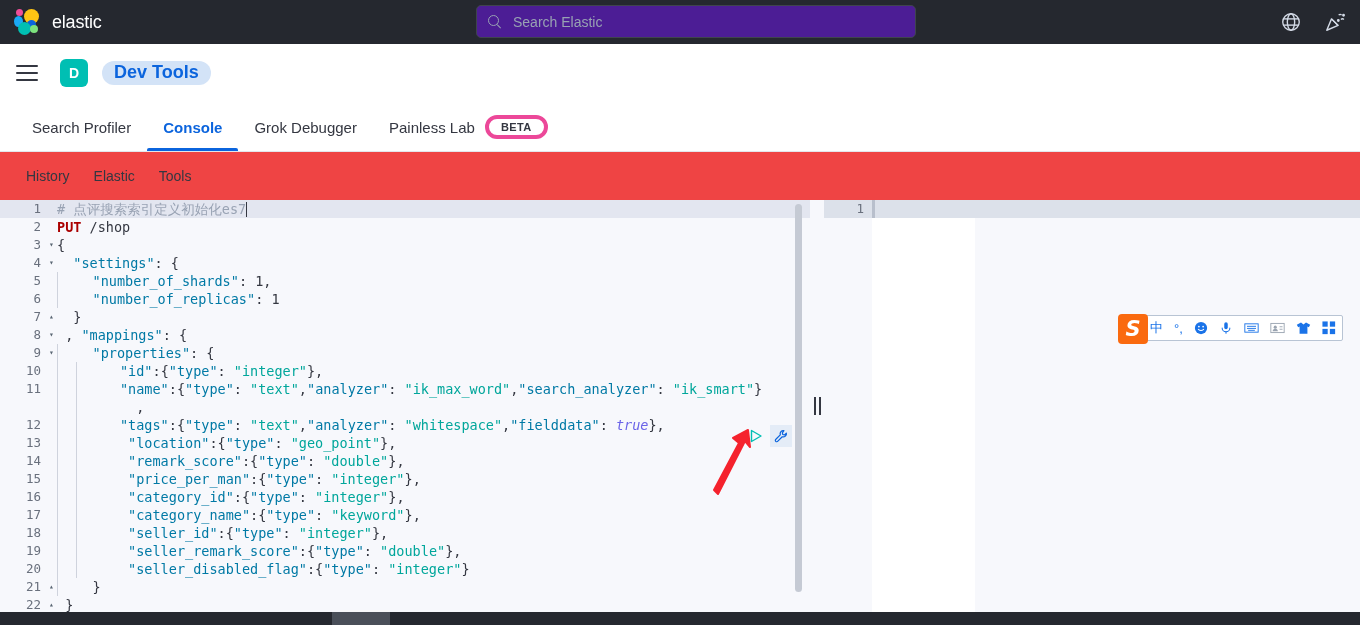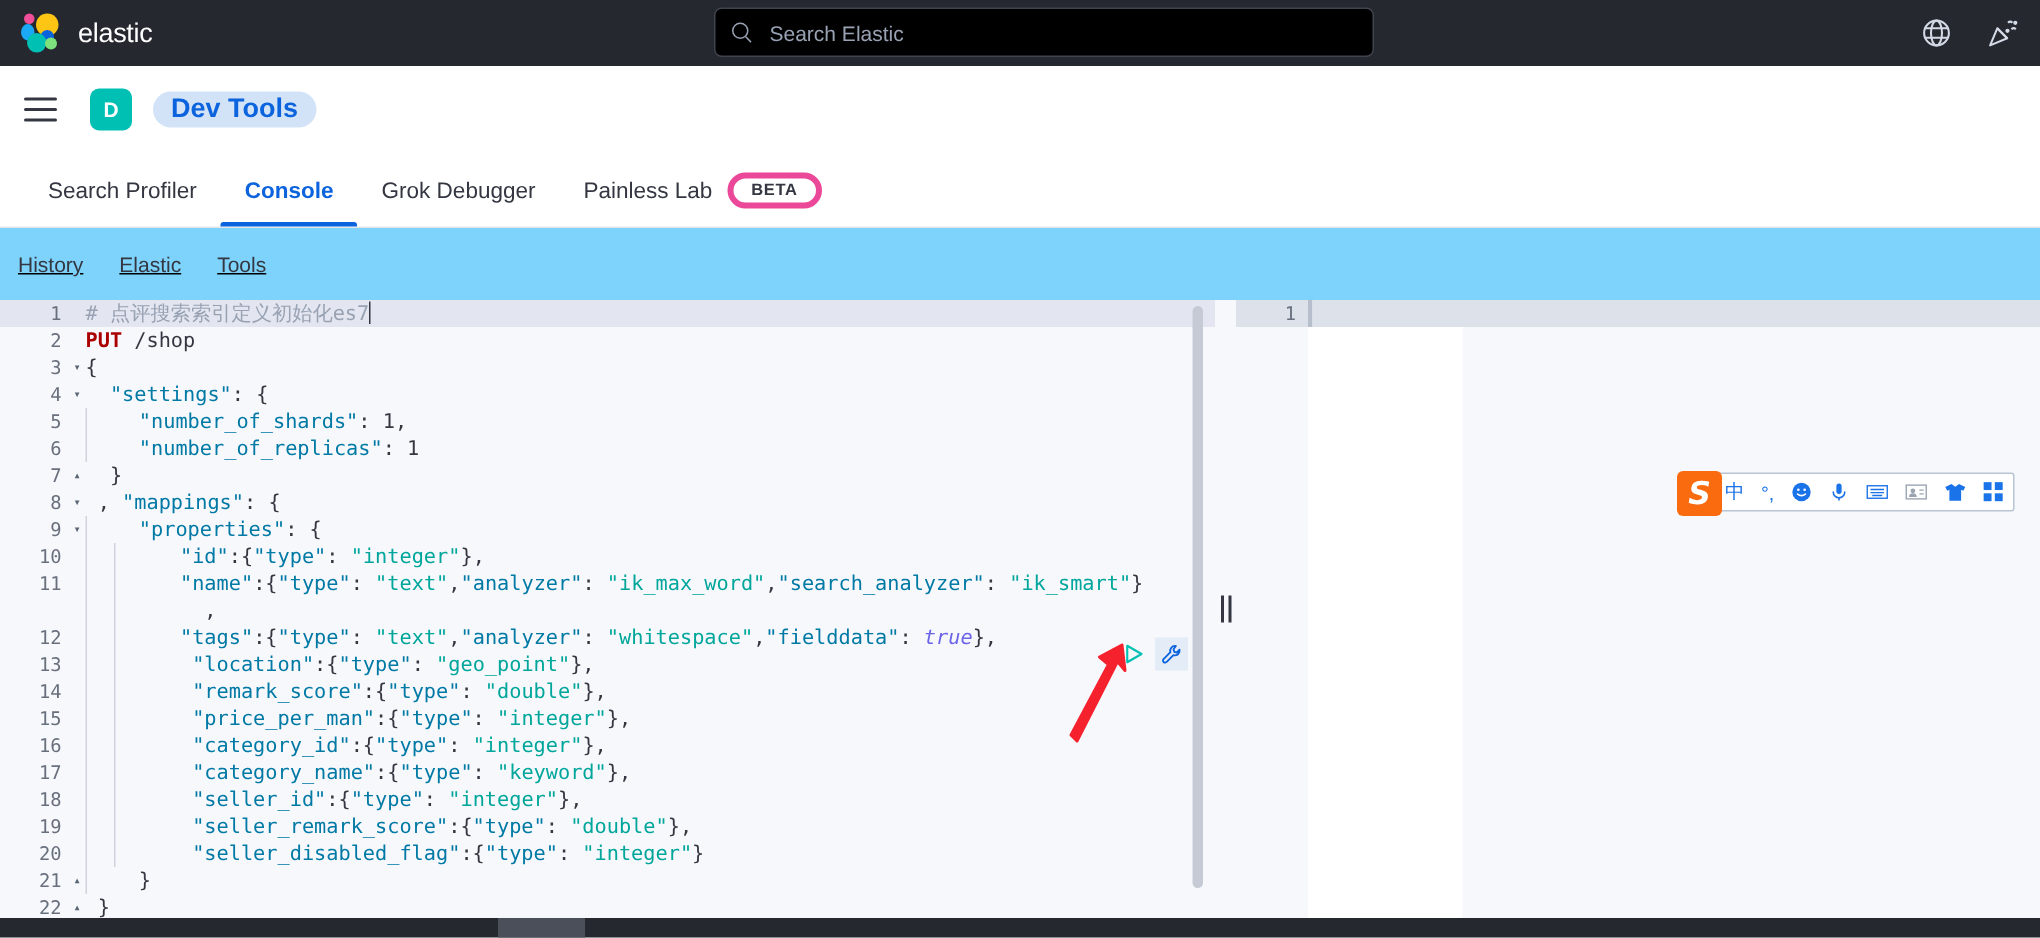--- a/index.html
+++ b/index.html
@@ -29,21 +29,21 @@
   .brand-name {
     color: #ffffff; font-size: 18px; margin-left: 10px;
     letter-spacing: -0.2px; font-weight: 400;
   }
   .search-wrap {
     position: absolute; left: 476px; top: 5px;
     width: 440px; height: 33px;
   }
   .search-box {
     width: 100%; height: 100%;
-    background: #000000;
+    background: #4c1d95;
     border: 1px solid #3f444e;
     border-radius: 5px;
     display: flex; align-items: center;
     padding-left: 10px;
   }
   .search-icon { width: 16px; height: 16px; flex: 0 0 16px; position: relative; }
   .search-icon::before {
     content: ""; position: absolute; left: 1px; top: 1px;
     width: 9px; height: 9px; border: 1.4px solid #98a2b3; border-radius: 50%;
   }
@@ -111,22 +111,22 @@
     margin-left: 10px; height: 24px; padding: 0 12px;
     border: 4px solid #ec4899; border-radius: 12px;
     font-size: 11px; font-weight: 700; letter-spacing: 0.4px;
     color: #343741; display: flex; align-items: center;
     background: #ffffff;
   }
 
   
   .console-actions {
     position: absolute; left: 0; top: 152px;
-    width: 1360px; height: 48px; background: #7dd3fc;
-    display: flex; align-items: center;  text-decoration: underline;
+    width: 1360px; height: 48px; background: #ef4444;
+    display: flex; align-items: center; padding-left: 14px;
   }
   .action-link {
     font-size: 14px; color: #343741; padding: 0 12px;
     cursor: pointer;
   }
 
   
   .editor-region {
     position: absolute; left: 0; top: 200px;
     width: 1360px; height: 412px;

